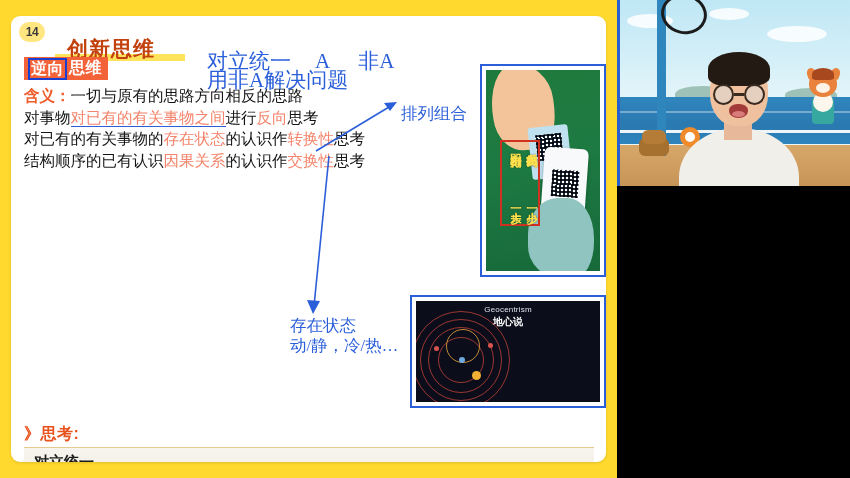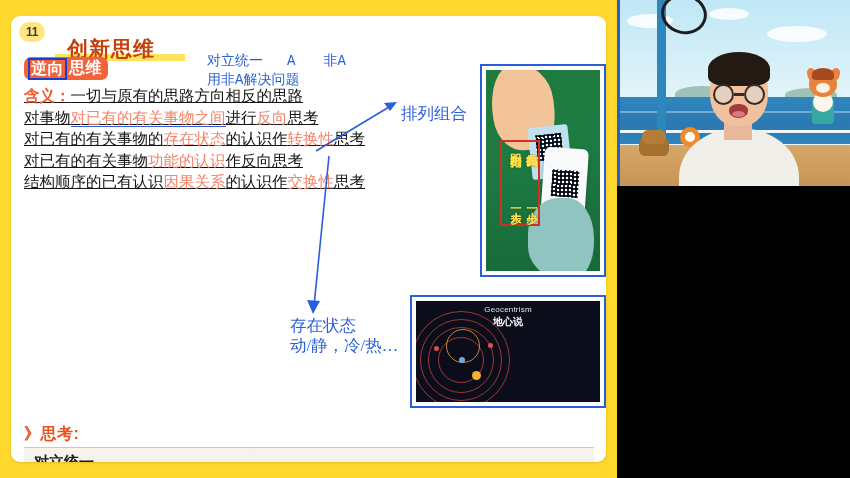--- a/index.html
+++ b/index.html
@@ -58,39 +58,38 @@
   
   .topic-tag {
     position: absolute; left: 13px; top: 41px;
     height: 23px;
     background: #f4623a;
     color: #ffffff;
     font-size: 16px; font-weight: bold;
     display: flex; align-items: center;
     padding: 0 6px 0 4px;
     letter-spacing: 0.5px;
-    border-radius: 7px;
   }
   .topic-tag .boxed {
     border: 2px solid #1a3fd0;
     padding: 0 1px;
     margin-right: 2px;
     line-height: 18px;
   }
 
   
   .body-block {
     position: absolute; left: 13px; top: 69px;
     width: 460px;
     font-size: 15.5px;
     line-height: 21.5px;
     color: #141414;
     white-space: nowrap;
   }
-  .body-block .row { height: 21.5px; text-decoration: underline; }
+  .body-block .row { height: 21.5px; }
   .lbl-orange { color: #ef5b2b; font-weight: bold; }
   .hl-red { color: #f4846b; }
   .underline-blue {
     border-bottom: 1.5px solid #2b5fd9;
     padding-bottom: 0px;
   }
 
   .req-block {
     position: absolute; left: 13px; top: 222px;
     width: 470px;
@@ -103,21 +102,21 @@
 
   
   .anno {
     position: absolute;
     color: #2b5fd9;
     font-family: "Liberation Serif", "DejaVu Serif", serif;
     font-size: 16px;
     line-height: 19px;
     white-space: nowrap;
   }
-  #anno-duili { left: 196px; top: 36px; font-size: 14px; font-family: Liberation Mono, monospace; }
+  #anno-duili { left: 196px; top: 36px; font-size: 21px; }
   #anno-duili .sp1 { display: inline-block; width: 24px; }
   #anno-duili .sp2 { display: inline-block; width: 28px; }
   #anno-pailie { left: 390px; top: 88px; font-size: 16.5px; }
   #anno-cunzai { left: 279px; top: 300px; font-size: 16.5px; line-height: 20px; }
 
   
   #anno-svg {
     position: absolute; left: 0; top: 0;
     width: 595px; height: 446px;
     pointer-events: none;
@@ -445,41 +444,38 @@
   }
 </style>
 </head>
 <body>
 
 <div id="app">
 
   <div id="slide-area">
     <div id="slide-card">
 
-      <div class="page-badge">11</div>
+      <div class="page-badge">14</div>
       <div class="chapter-title-bar"></div>
       <div class="chapter-title">创新思维</div>
 
       <div class="topic-tag">
         <span class="boxed">逆向</span>
           <span>思维</span>
       </div>
 
       <div class="body-block">
         <div class="row">
           <span class="lbl-orange">含义：</span><span>一切与原有的思路方向相反的思路</span>
         </div>
         <div class="row">
           <span>对事物</span><span class="hl-red underline-blue">对已有的有关事物之间</span><span>进行</span><span class="hl-red">反向</span><span>思考</span>
         </div>
         <div class="row">
           <span>对已有的有关事物的</span><span class="hl-red">存在状态</span><span>的认识作</span><span class="hl-red">转换性</span><span>思考</span>
-        </div>
-        <div class="row">
-          <span>对已有的有关事物</span><span class="hl-red">功能的认识</span><span>作反向思考</span>
         </div>
         <div class="row">
           <span>结构顺序的已有认识</span><span class="hl-red">因果关系</span><span>的认识作</span><span class="hl-red">交换性</span><span>思考</span>
         </div>
       </div>
 
       <div class="req-block">
       </div>
 
       <div class="anno" id="anno-duili">

